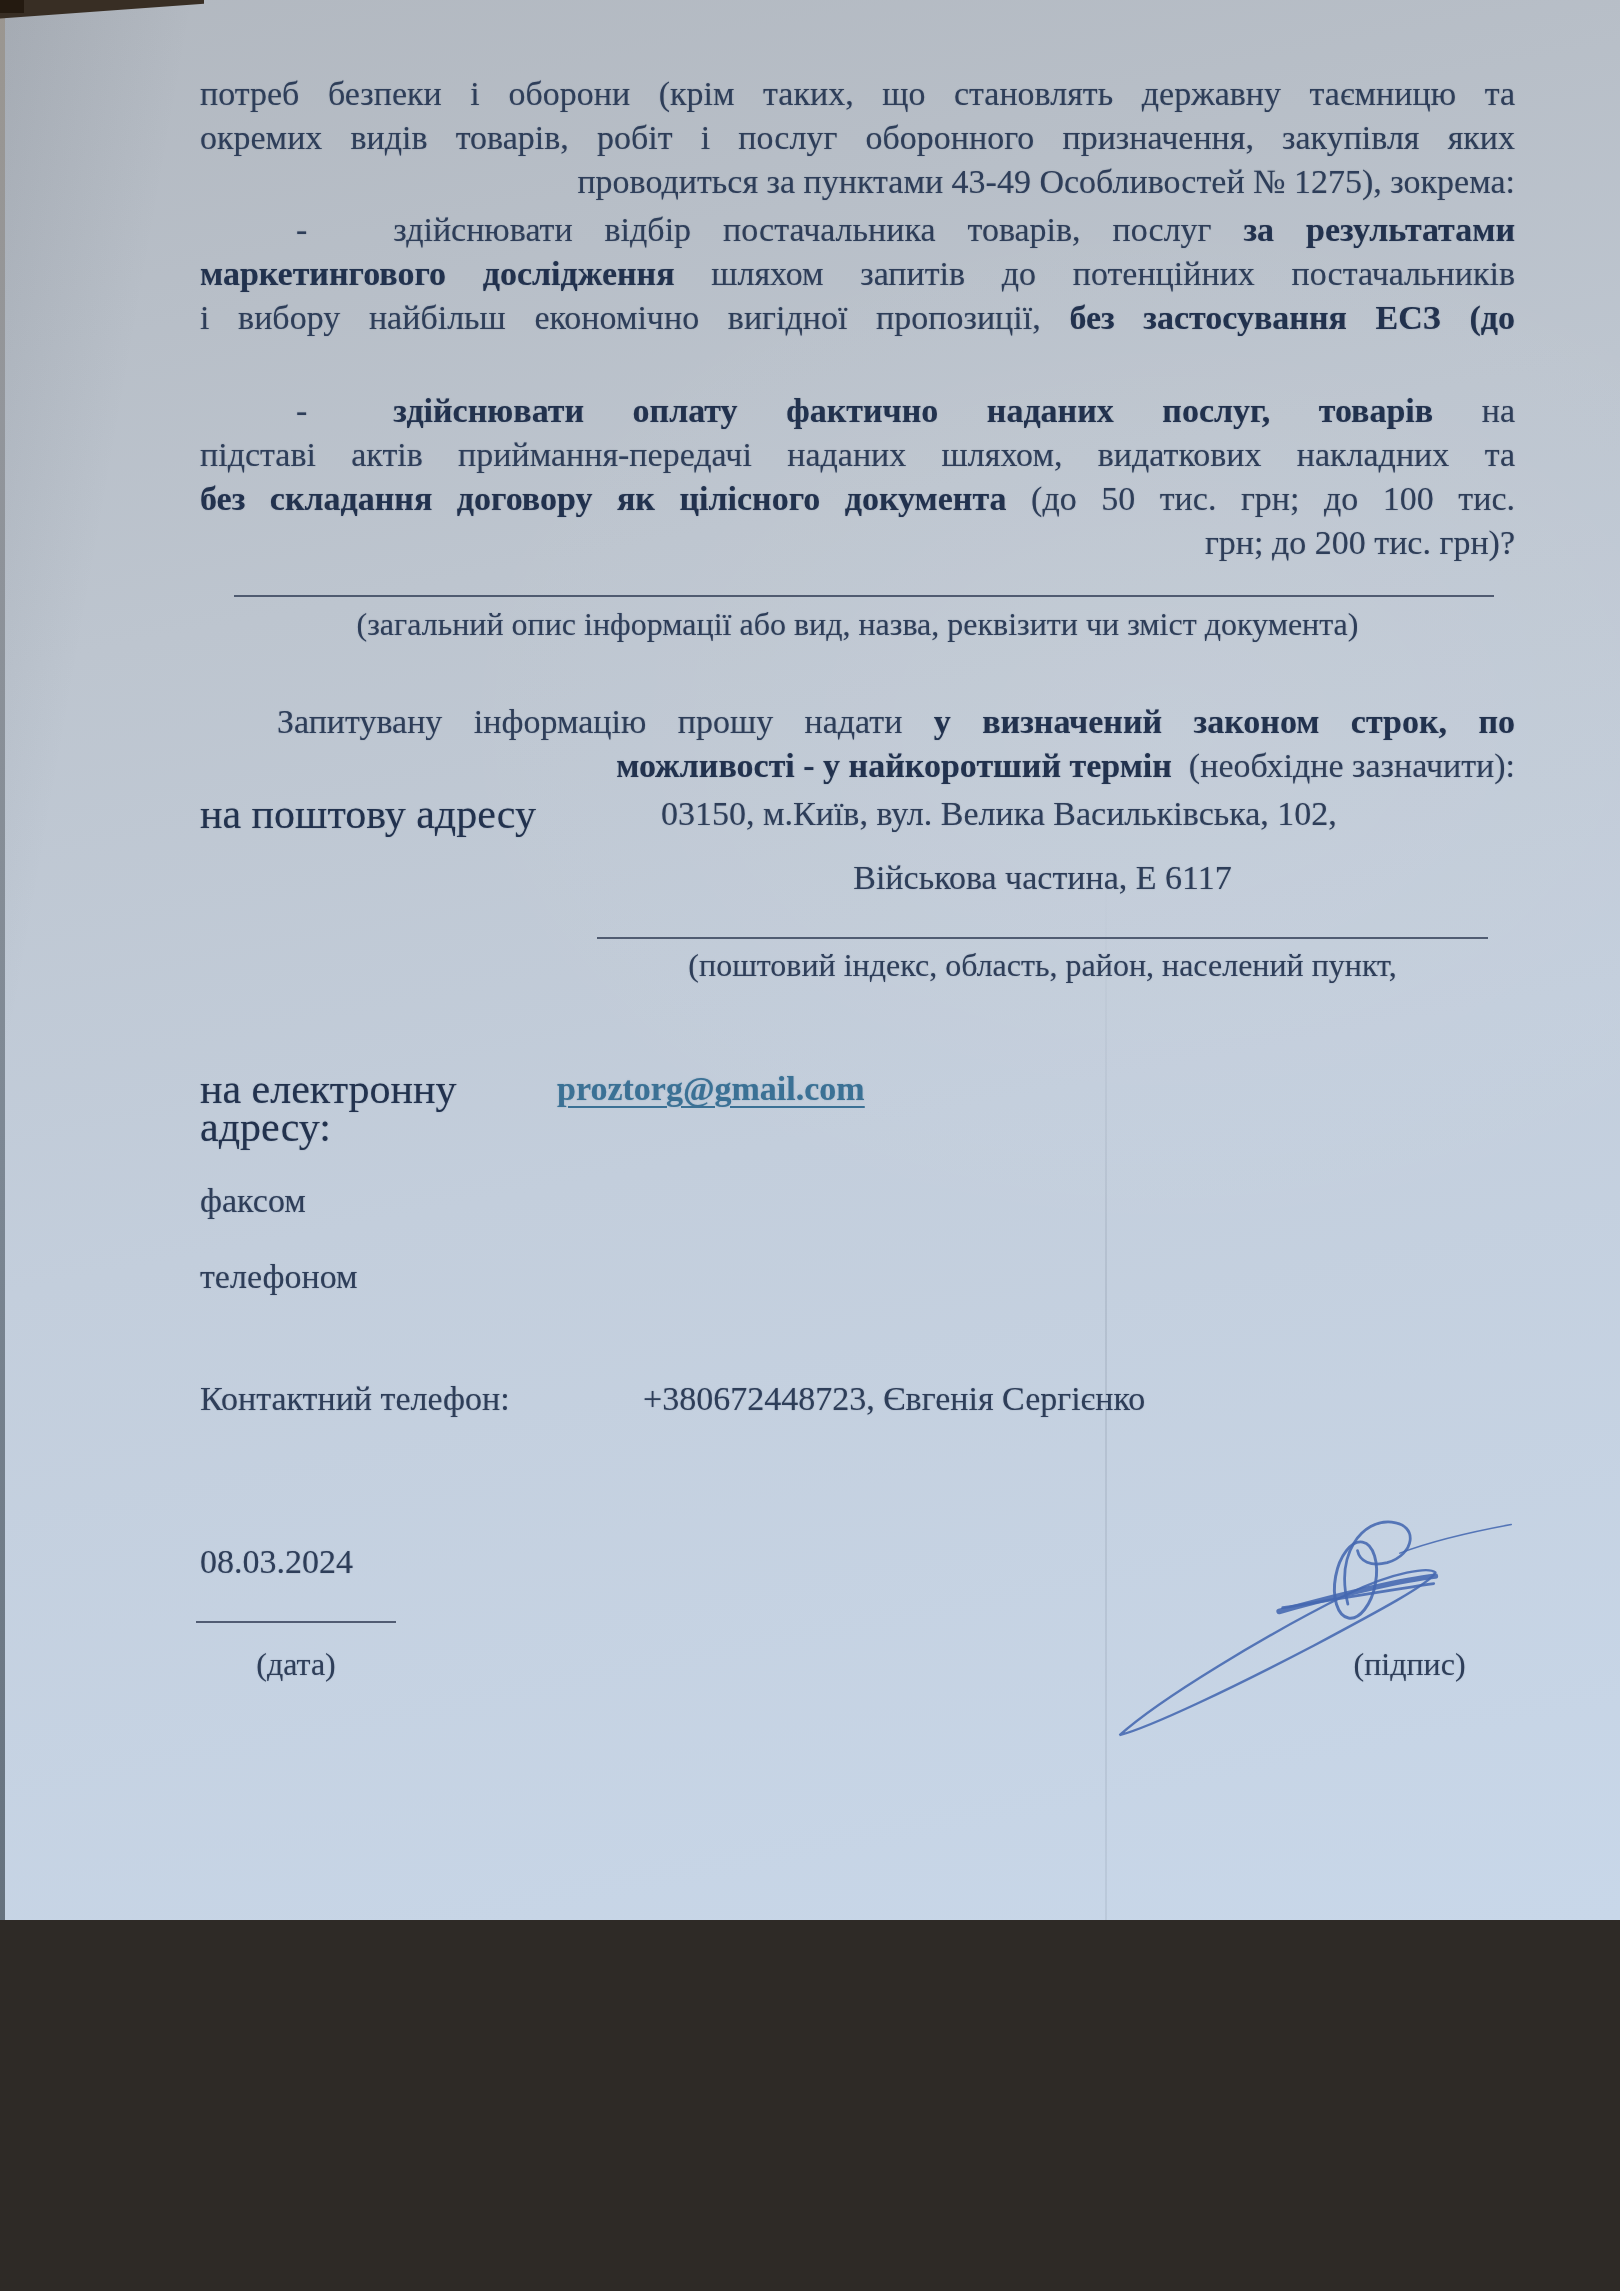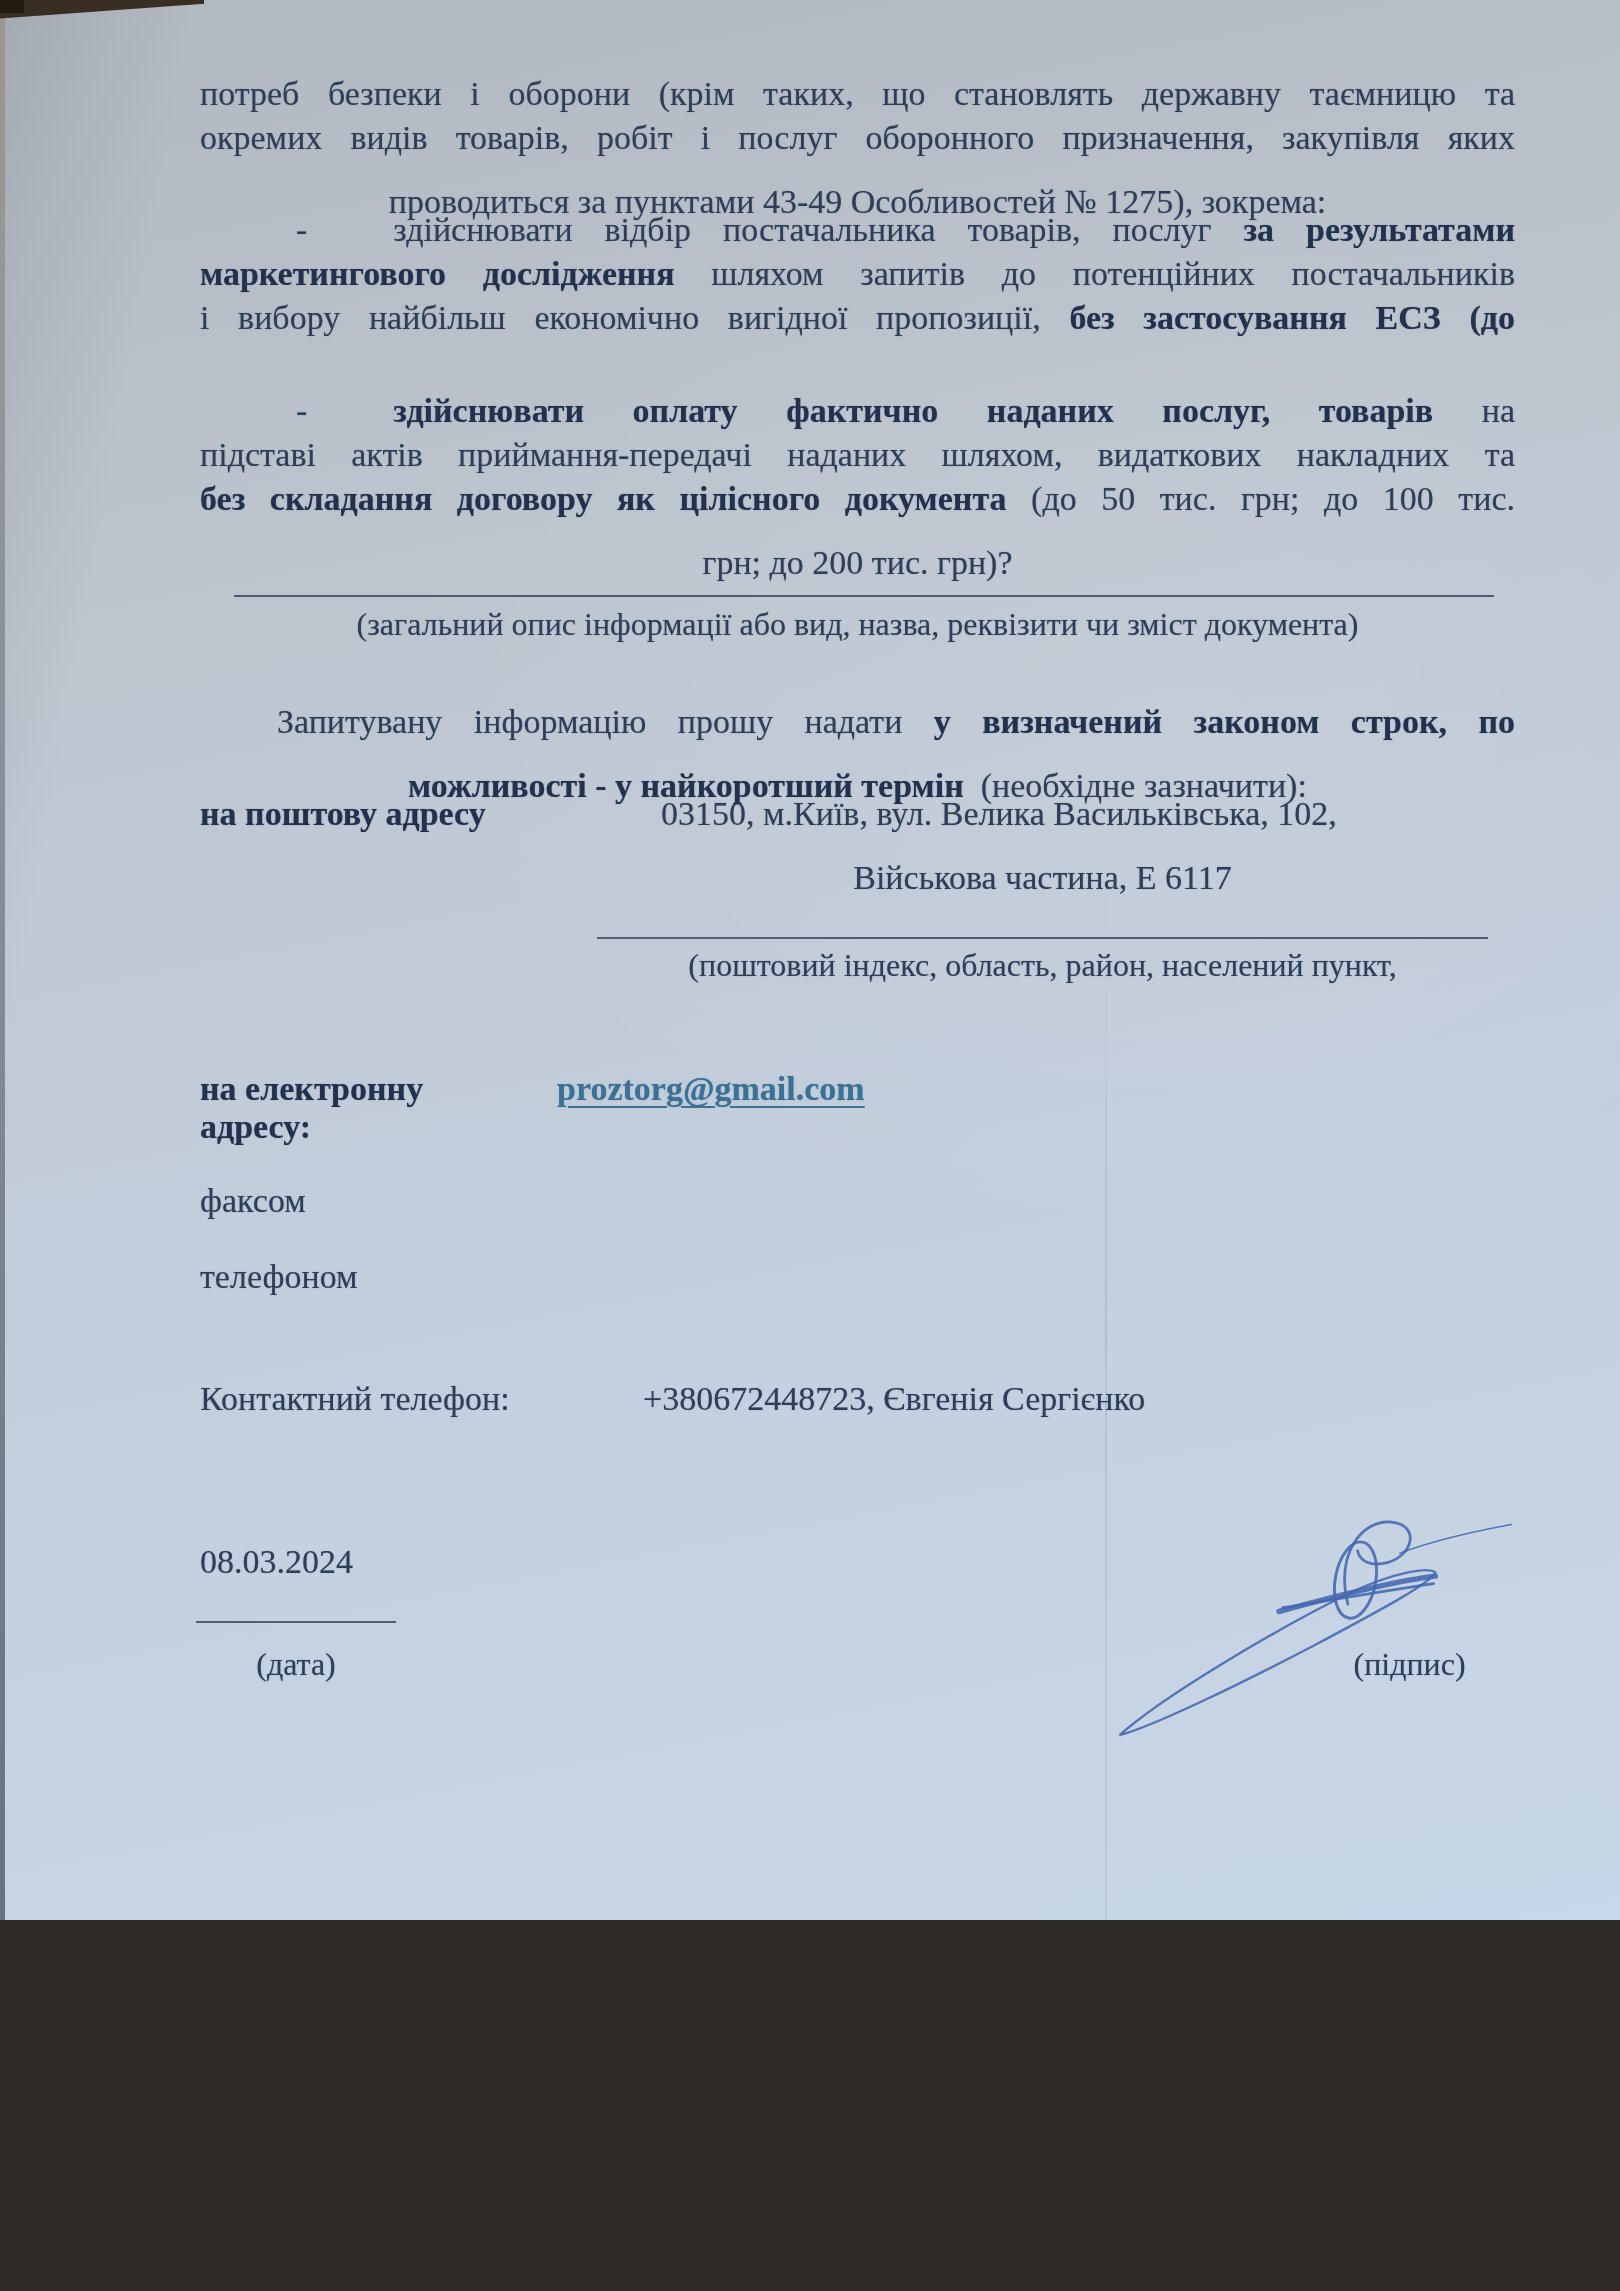--- a/index.html
+++ b/index.html
@@ -8,24 +8,24 @@
     background:
       radial-gradient(1286px 918px at 72% 38%, rgba(255,255,255,0.07), rgba(0,0,0,0.0) 60%),
       linear-gradient(100deg, rgba(40,45,55,0.10), rgba(0,0,0,0) 10%),
       linear-gradient(169deg, var(--paper-top) 0%, #bdc5cf 30%, #c3cedc 58%, var(--paper-bottom) 100%);
     color:var(--text);}
   .abs{position:absolute;}
   .para{width:1315px;font-size:34px;line-height:44px;
     text-shadow:0 0 1.2px rgba(46,62,90,0.45);}
   .tl{white-space:normal;}
   .jst{text-align:justify;text-align-last:justify;}
-  .lst{text-align:center;margin-top:20px;}
+  .lst{text-align:right;}
   .b{font-weight:bold;color:var(--text-bold);}
   .sp{display:inline-block;height:0.9px;}
-  .lbl{font-size:34px;line-height:44px;font-weight:bold;color:var(--text-bold);
+  .lbl{font-size:42px;line-height:44px;font-weight:normal;color:var(--text-bold);
     text-shadow:0 0 1.2px rgba(34,50,78,0.45);}
   .val{font-size:34px;line-height:44px;text-shadow:0 0 1.2px rgba(46,62,90,0.45);}
   .cap{font-size:32px;line-height:40px;text-align:center;
     text-shadow:0 0 1.2px rgba(46,62,90,0.45);}
   .rule{border-bottom:2.8px solid var(--rule);opacity:0.85;}
   .link{color:var(--link);text-decoration:underline;text-decoration-thickness:2.3px;
     text-underline-offset:5.5px;text-shadow:0 0 1.3px rgba(59,113,149,0.5);font-weight:bold;}
   .edge-left{left:0;top:0;width:4.6px;height:2291px;opacity:.9;
     background:linear-gradient(180deg,#9a948c 0%,#8f9297 18%,#75808c 50%,#5a6672 85%,#4b5764 100%);}
   .edge-red{left:0;top:2017px;width:3.7px;height:66px;background:#713c30;opacity:.85;}

